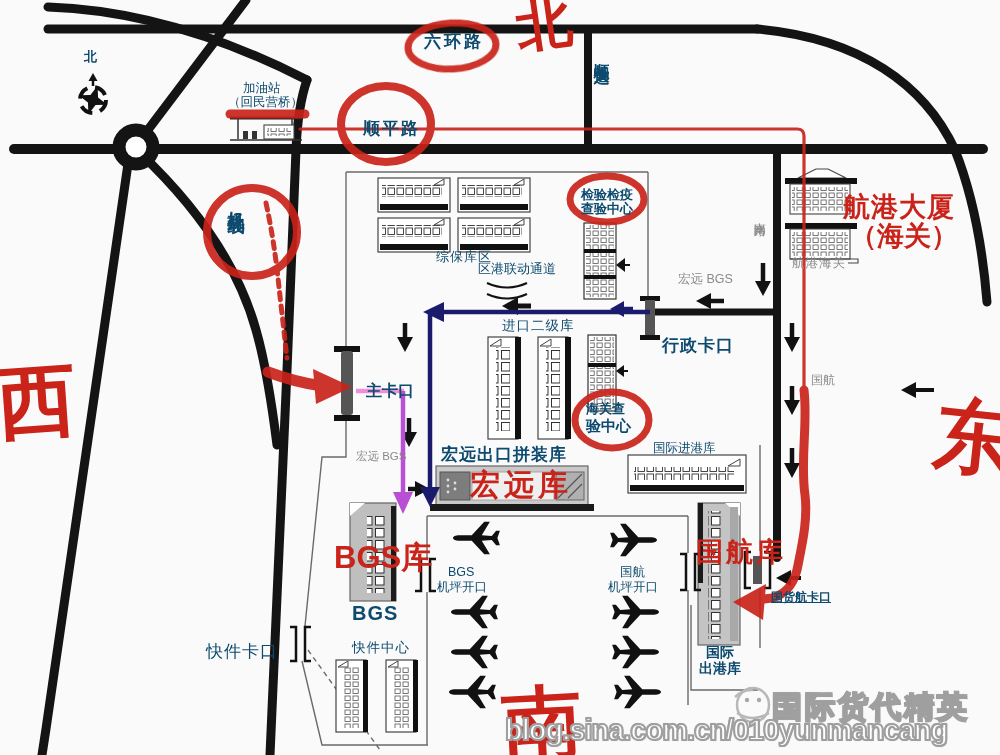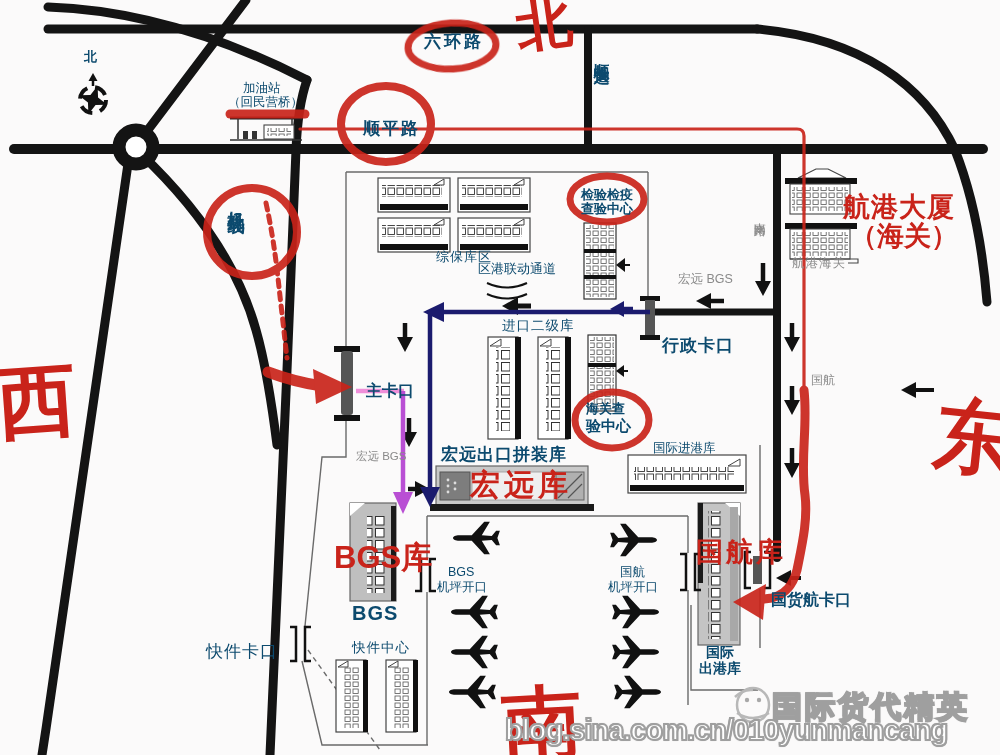--- a/index.html
+++ b/index.html
@@ -371,18 +371,18 @@
 <div class="lbl ctr" style="left:437px;top:580px;font-size:12.5px;">机坪开口</div>
 <div class="lbl ctr" style="left:620px;top:565px;font-size:12.5px;">国航</div>
 <div class="lbl ctr" style="left:608px;top:580px;font-size:12.5px;">机坪开口</div>
 
 <div class="lbl" style="left:206px;top:642px;font-size:17px;letter-spacing:1px;">快件卡口</div>
 <div class="lbl b" style="left:352px;top:602px;font-size:20px;letter-spacing:1px;">BGS</div>
 <div class="lbl" style="left:352px;top:640px;font-size:13.5px;letter-spacing:1px;">快件中心</div>
 
 <div class="lbl b ctr" style="left:706px;top:644px;font-size:14px;">国际</div>
 <div class="lbl b ctr" style="left:699px;top:660px;font-size:14px;">出港库</div>
-<div class="lbl b" style="left:771px;top:591px;font-size:16px;">国货航卡口</div>
+<div class="lbl b" style="left:771px;top:591px;font-size:12px;text-decoration:underline;">国货航卡口</div>
 
 <div class="lbl wm" style="left:772px;top:690px;font-size:30px;letter-spacing:3px;">国际货代精英</div>
 <div class="lbl wm" style="left:505px;top:714px;font-size:29px;letter-spacing:-1px;">blog.sina.com.cn/010yunmancang</div>
 
 </div>
 
 </body></html>

